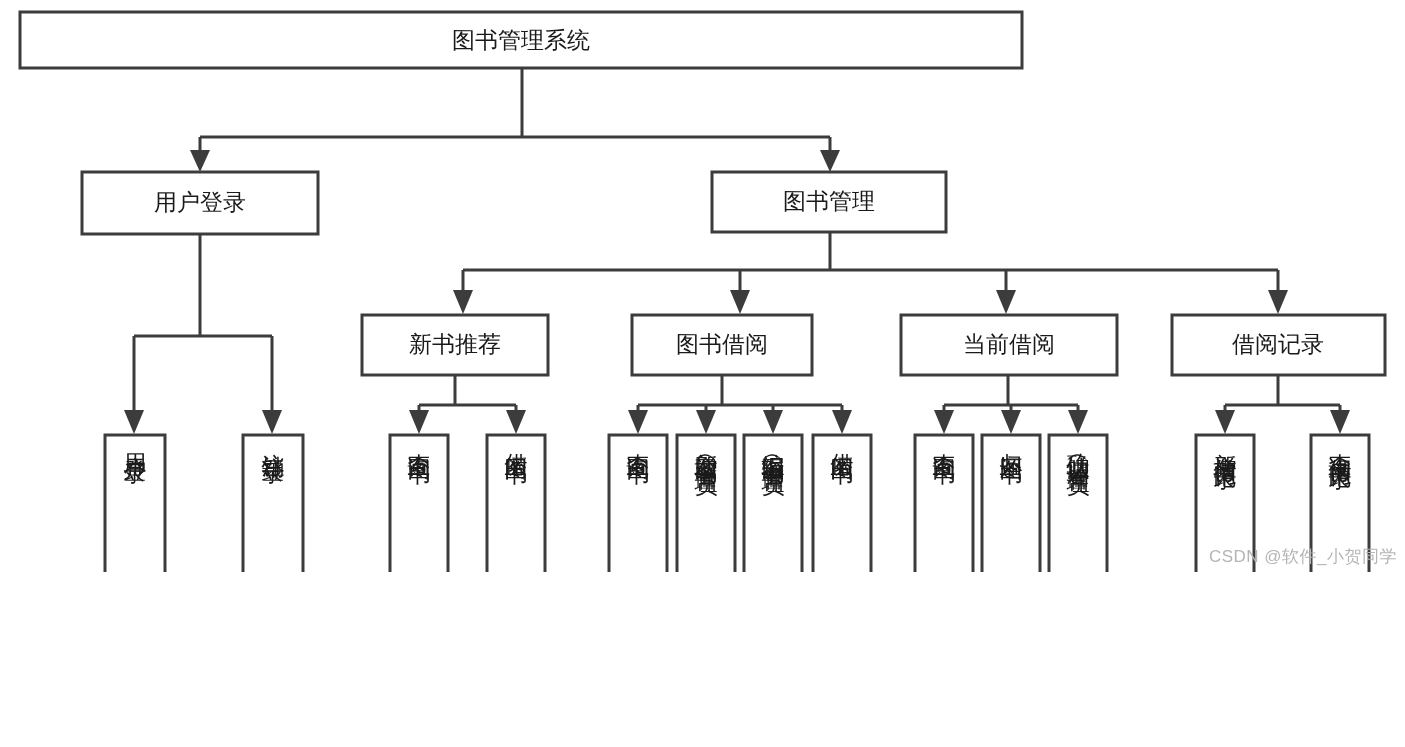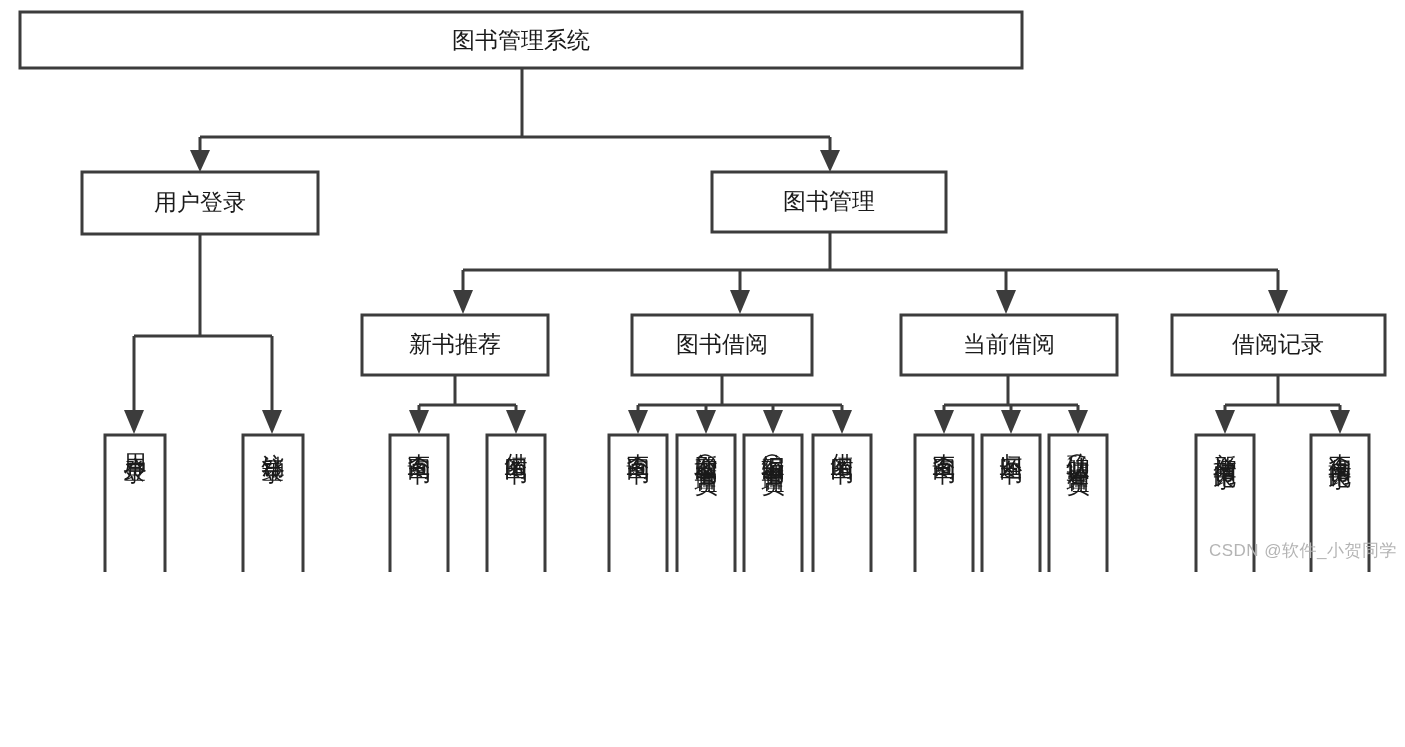--- a/index.html
+++ b/index.html
@@ -58,21 +58,21 @@
     font-family: "Liberation Sans", "DejaVu Sans", sans-serif;
     font-size: 23px;
     line-height: 1;
     letter-spacing: 3px;
     color: #1a1a1a;
     white-space: nowrap;
   }
   .watermark {
     position: absolute;
     right: 8px;
-    bottom: 10px;
+    bottom: 4px;
     font-family: "Liberation Sans", "DejaVu Sans", sans-serif;
     font-size: 17px;
     color: #b4b4b4;
     letter-spacing: 0.5px;
     white-space: nowrap;
   }
 </style>
 </head>
 <body>
 

